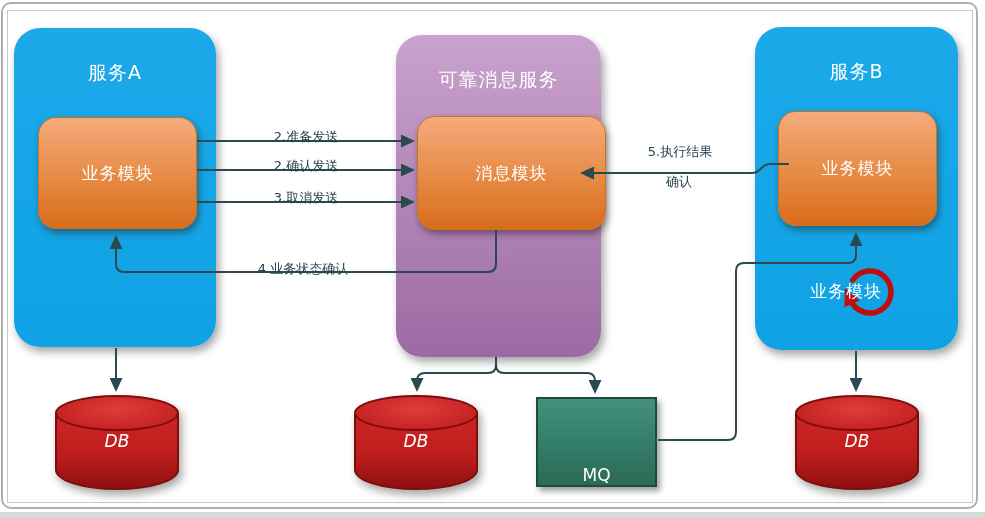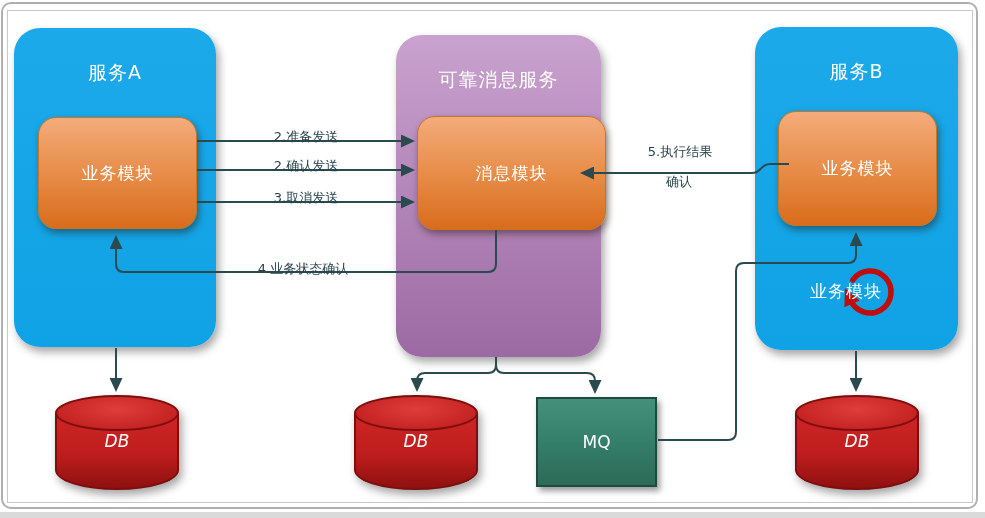--- a/index.html
+++ b/index.html
@@ -57,21 +57,21 @@
     position:absolute;left:0;top:36px;width:100%;text-align:center;
     color:#ffffff;font-size:17px;
   }
   #db-a{left:55px;top:395px;}
   #db-mid{left:354px;top:395px;}
   #db-b{left:795px;top:395px;}
   #mq-box{
     position:absolute;left:536px;top:397px;width:121px;height:90px;box-sizing:border-box;
     background:linear-gradient(180deg,#44907A 0%,#35816B 45%,#2C6A57 100%);
     border:2px solid #1D4B40;box-shadow:3px 4px 6px rgba(0,0,0,0.4);
-    display:flex;align-items:center;justify-content:center;color:#ffffff;font-size:17px;
+    display:flex;align-items:flex-end;justify-content:center;color:#ffffff;font-size:17px;
   }
   #connector-layer{position:absolute;left:0;top:0;width:985px;height:518px;pointer-events:none;}
   .lbl{
     position:absolute;transform:translate(-50%,-50%);
     font-size:13px;color:#27434C;white-space:nowrap;z-index:6;
   }
   #lbl-retry{
     position:absolute;left:846px;top:291px;transform:translate(-50%,-50%);
     color:#ffffff;font-size:17px;letter-spacing:1px;white-space:nowrap;z-index:7;
   }

